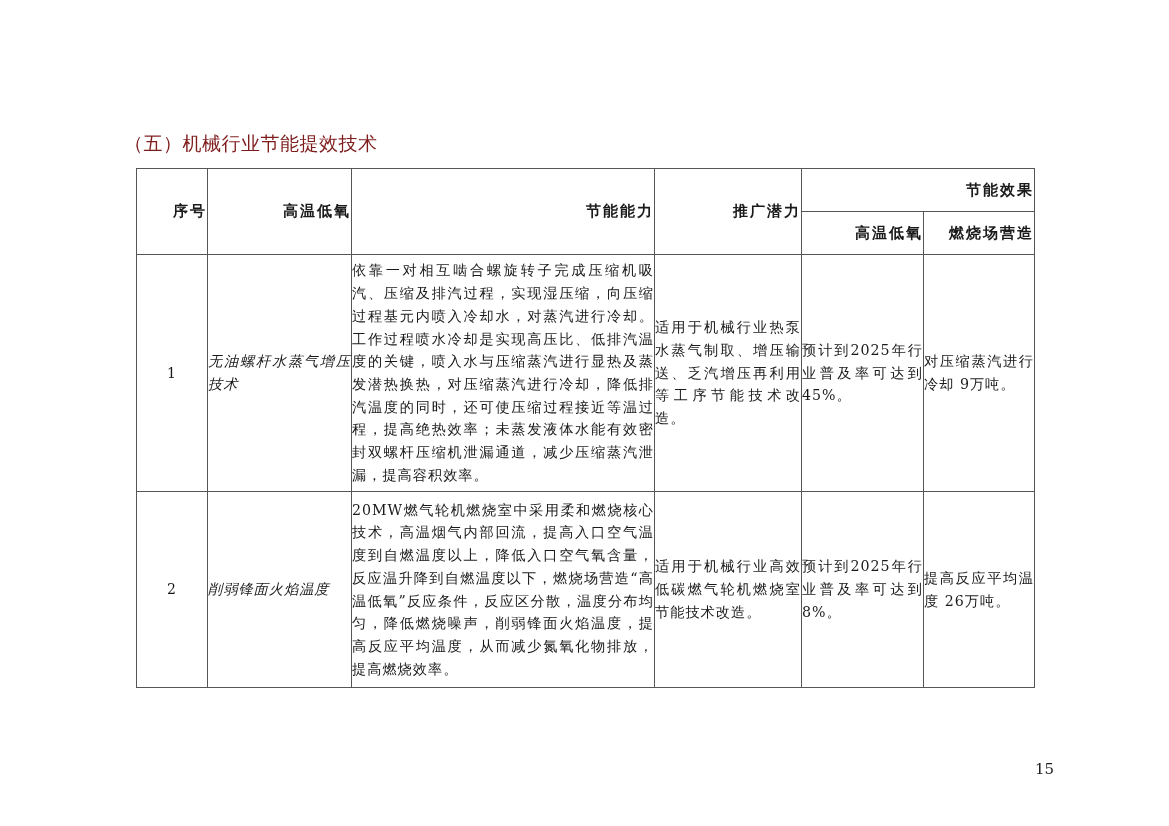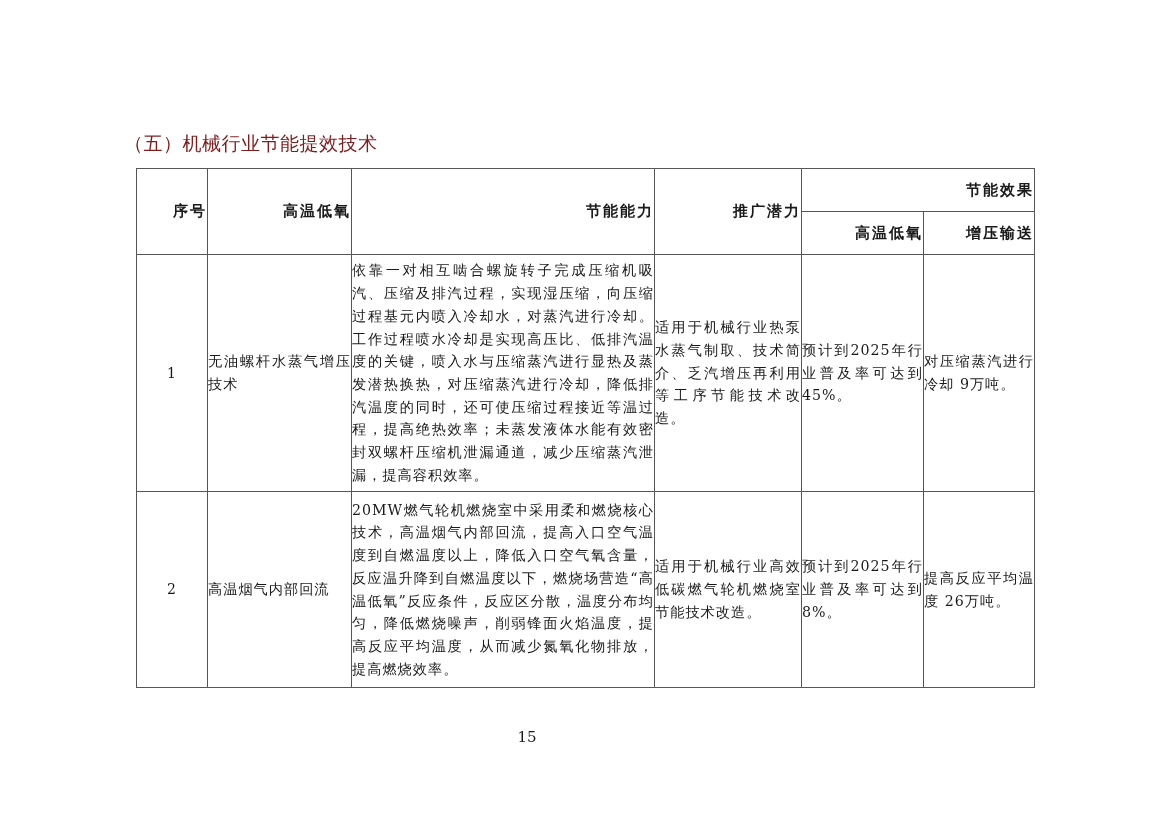--- a/index.html
+++ b/index.html
@@ -23,25 +23,25 @@
     font-family: "DejaVu Sans", "Liberation Sans", sans-serif;
     font-weight: bold; font-size: 15px; text-align: right; letter-spacing: 2px;
   }
   .cell-text {
     font-size: 14.2px; line-height: 22.7px; text-align: justify;
     text-justify: inter-character; letter-spacing: 1px;
   }
   .intro { padding: 1px 6px 0 8px; }
   .scope { padding: 0 6px 0 8px; }
   .eff { padding: 0 6px 0 8px; }
-  .name { padding: 0 8px 0 10px; }
+  .name { padding: 0 8px 0 10px; font-style: italic; }
   .num { text-align: center; font-size: 14px; }
   .page-number {
-    position: absolute; left: 0; width: 1054px; top: 728px;
-    text-align: center; font-size: 15px;
+    position: absolute; left: 0; width: 1054px; top: 760px;
+    text-align: right; font-size: 15px;
   }
 </style>
 </head>
 <body>
 
 <div class="section-title">（五）机械行业节能提效技术</div>
 
 <table class="tech">
   <colgroup>
     <col style="width:71px">
@@ -54,35 +54,35 @@
   <thead>
     <tr style="height:43px">
       <th rowspan="2">序号</th>
       <th rowspan="2">高温低氧</th>
       <th rowspan="2">节能能力</th>
       <th rowspan="2">推广潜力</th>
       <th colspan="2">节能效果</th>
     </tr>
     <tr style="height:43px">
       <th>高温低氧</th>
-      <th>增压输送</th>
+      <th>燃烧场营造</th>
     </tr>
   </thead>
   <tbody>
     <tr style="height:237px">
       <td class="num cell-text">1</td>
       <td class="name cell-text">无油螺杆水蒸气增压技术</td>
       <td class="intro cell-text">依靠一对相互啮合螺旋转子完成压缩机吸汽、压缩及排汽过程，实现湿压缩，向压缩过程基元内喷入冷却水，对蒸汽进行冷却。工作过程喷水冷却是实现高压比、低排汽温度的关键，喷入水与压缩蒸汽进行显热及蒸发潜热换热，对压缩蒸汽进行冷却，降低排汽温度的同时，还可使压缩过程接近等温过程，提高绝热效率；未蒸发液体水能有效密封双螺杆压缩机泄漏通道，减少压缩蒸汽泄漏，提高容积效率。</td>
-      <td class="scope cell-text">适用于机械行业热泵水蒸气制取、技术简介、乏汽增压再利用等工序节能技术改造。</td>
+      <td class="scope cell-text">适用于机械行业热泵水蒸气制取、增压输送、乏汽增压再利用等工序节能技术改造。</td>
       <td class="eff cell-text">预计到2025年行业普及率可达到45%。</td>
       <td class="eff cell-text">对压缩蒸汽进行冷却 9万吨。</td>
     </tr>
     <tr style="height:196px">
       <td class="num cell-text">2</td>
-      <td class="name cell-text">高温烟气内部回流</td>
+      <td class="name cell-text">削弱锋面火焰温度</td>
       <td class="intro cell-text">20MW燃气轮机燃烧室中采用柔和燃烧核心技术，高温烟气内部回流，提高入口空气温度到自燃温度以上，降低入口空气氧含量，反应温升降到自燃温度以下，燃烧场营造“高温低氧”反应条件，反应区分散，温度分布均匀，降低燃烧噪声，削弱锋面火焰温度，提高反应平均温度，从而减少氮氧化物排放，提高燃烧效率。</td>
       <td class="scope cell-text">适用于机械行业高效低碳燃气轮机燃烧室节能技术改造。</td>
       <td class="eff cell-text">预计到2025年行业普及率可达到8%。</td>
       <td class="eff cell-text">提高反应平均温度 26万吨。</td>
     </tr>
   </tbody>
 </table>
 
 <div class="page-number">15</div>
 

